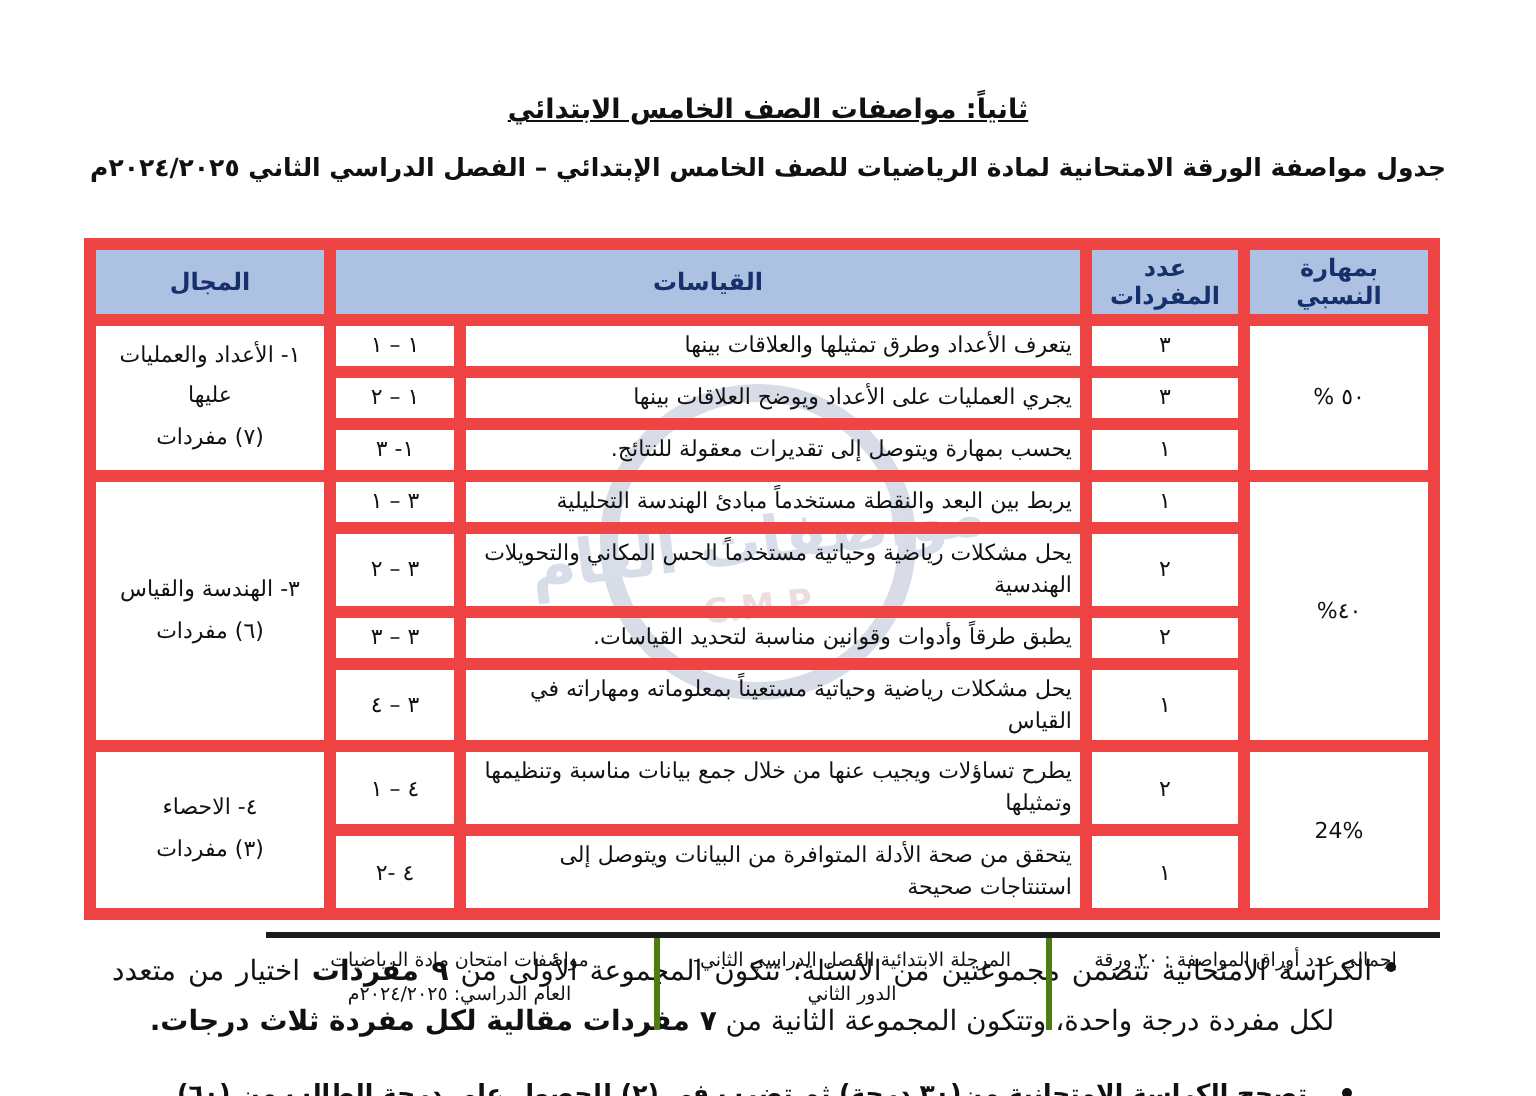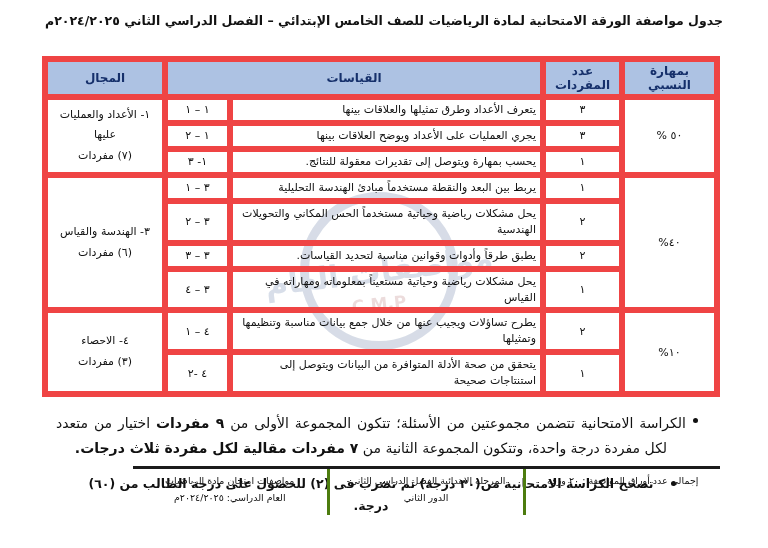--- a/index.html
+++ b/index.html
@@ -235,20 +235,21 @@
 <div class="page">
 
   <div class="watermark">
     <div class="wm-ring"></div>
     <div class="wm-text">مواصفات العام</div>
     <div class="wm-text2">C.M.P</div>
   </div>
 
   <div class="content">
 
+    <h1 class="doc-title">ثانياً: مواصفات الصف الخامس الابتدائي</h1>
     <div class="doc-subtitle">جدول مواصفة الورقة الامتحانية لمادة الرياضيات للصف الخامس الإبتدائي – الفصل الدراسي الثاني ٢٠٢٤/٢٠٢٥م</div>
 
     <div class="spec-table-wrap">
       <table class="spec">
         <colgroup>
           <col class="c-weight">
             <col class="c-count">
             <col class="c-crit">
             <col class="c-code">
             <col class="c-domain">
@@ -301,21 +302,21 @@
               <td class="count">٢</td>
               <td class="criteria">يطبق طرقاً وأدوات وقوانين مناسبة لتحديد القياسات.</td>
               <td class="code">٣ – ٣</td>
             </tr>
             <tr>
               <td class="count">١</td>
               <td class="criteria">يحل مشكلات رياضية وحياتية مستعيناً بمعلوماته ومهاراته في القياس</td>
               <td class="code">٣ – ٤</td>
             </tr>
             <tr>
-              <td class="weight" rowspan="2">١٠%</td>
+              <td class="weight" rowspan="2">24%</td>
               <td class="count">٢</td>
               <td class="criteria">يطرح تساؤلات ويجيب عنها من خلال جمع بيانات مناسبة وتنظيمها وتمثيلها</td>
               <td class="code">٤ – ١</td>
               <td class="domain" rowspan="2">
                 <div>٤- الاحصاء</div>
                 <div>(٣) مفردات</div>
               </td>
             </tr>
             <tr>
               <td class="count">١</td>

